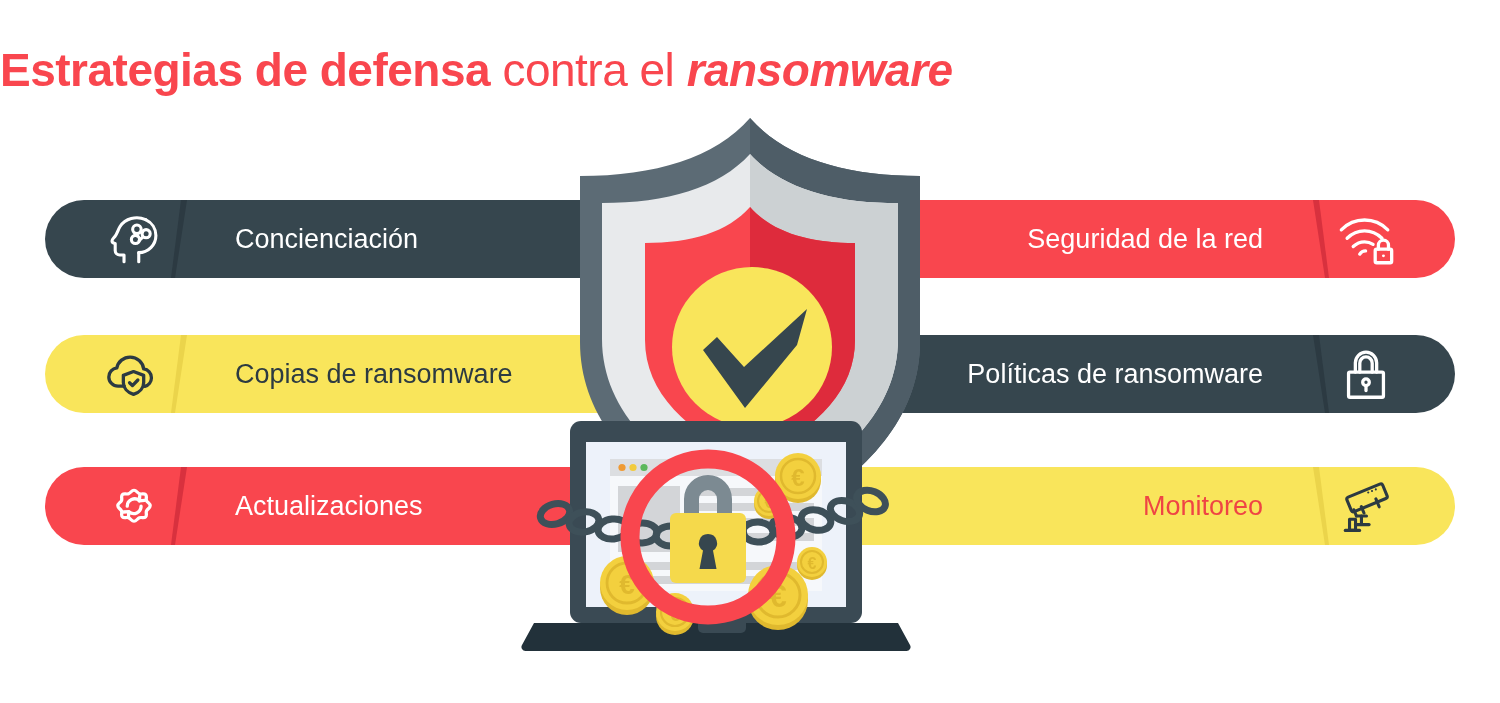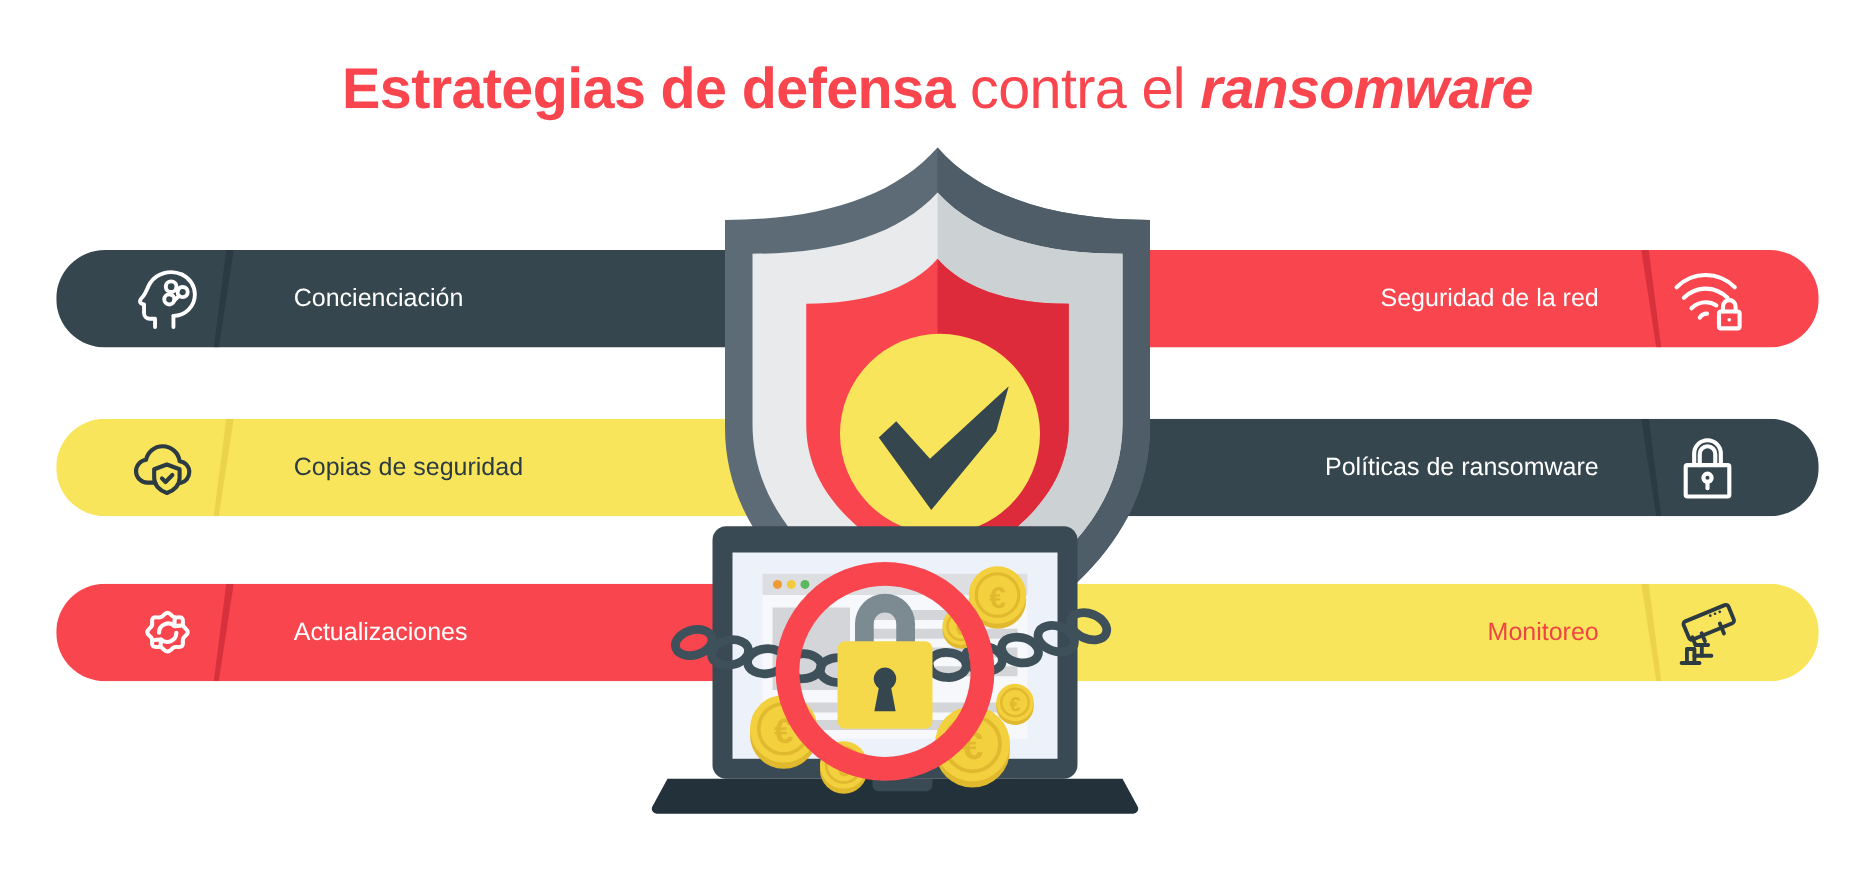--- a/index.html
+++ b/index.html
@@ -1,21 +1,21 @@
 <!DOCTYPE html>
 <html><head>
 <meta charset="utf-8">
 <style>
   html,body{margin:0;padding:0;background:#ffffff;}
   body{width:1500px;height:703px;position:relative;overflow:hidden;
        font-family:"Liberation Sans","DejaVu Sans",sans-serif;}
 
   
   #title{
-    position:absolute;left:0;top:42px;width:1500px;text-align:center;
+    position:absolute;left:0;top:42px;width:1500px;
     font-size:46px;line-height:56px;letter-spacing:-0.5px;
     color:#F9464E;white-space:nowrap;
   }
   #title .w{font-weight:700;}
   #title .n{font-weight:400;}
   #title .i{font-weight:700;font-style:italic;}
 
   
   .row{position:absolute;height:78px;}
   .row.left{left:45px;width:705px;}
@@ -27,23 +27,23 @@
   .panel{position:absolute;inset:0;overflow:hidden;}
   .panel.left{border-radius:39px 0 0 39px;}
   .panel.right{border-radius:0 39px 39px 0;}
 
   .bg{position:absolute;inset:0;}
 
   
   .fold{position:absolute;top:0;height:100%;width:16px;}
 
   .label{position:absolute;top:0;height:78px;line-height:78px;
-         font-size:20px;font-weight:400;white-space:nowrap;}
+         font-size:27px;font-weight:400;white-space:nowrap;}
   .label.left{left:190px;}
-  .label.right{right:176px;}
+  .label.right{right:192px;}
 
   .ico{position:absolute;top:50%;transform:translateY(-50%);
        width:62px;height:62px;}
   .ico.left{left:58px;}
   .ico.right{right:58px;}
 
   
   #art{position:absolute;left:500px;top:110px;width:500px;height:560px;}
   #art svg{display:block;}
 </style>
@@ -85,21 +85,21 @@
           <polygon points="10,0 16,0 4,78 0,78" fill="#EBD44B"></polygon>
         </svg>
     </div>
     <div class="ico left">
       <svg viewBox="0 0 64 64" width="62" height="62" fill="none" stroke="#2C3A42" stroke-width="3.4" stroke-linecap="round" stroke-linejoin="round">
         <path d="M22 44.5h-6.5C10.3 44.5 6 40.2 6 35c0-4.8 3.6-8.8 8.3-9.4C15.6 19.2 21.3 14.5 28 14.5c7.2 0 13.2 5.4 14 12.3 4.6.5 8 4.3 8 9 0 4.3-2.9 7.9-6.8 8.9"></path>
         <path d="M31.5 29.5 42 33.4v7.3c0 5.6-4.2 10.4-10.5 12.4C25.2 51.1 21 46.3 21 40.7v-7.3l10.5-3.9z"></path>
         <path d="m27.4 41 3 3 5.6-5.8"></path>
       </svg>
     </div>
-    <div class="label left" style="color:#2C3A42">Copias de seguridad</div>
+    <div class="label left" style="color:#2C3A42">Copias de ransomware</div>
   </div>
 </div>
 
 <div class="row left r3">
   <div class="panel left">
     <div class="bg" style="background:#F9464E"></div>
     <div class="fold" style="left:126px">
       <svg width="16" height="78" viewBox="0 0 16 78">
           <polygon points="10,0 16,0 4,78 0,78" fill="#D8313E"></polygon>
         </svg>

